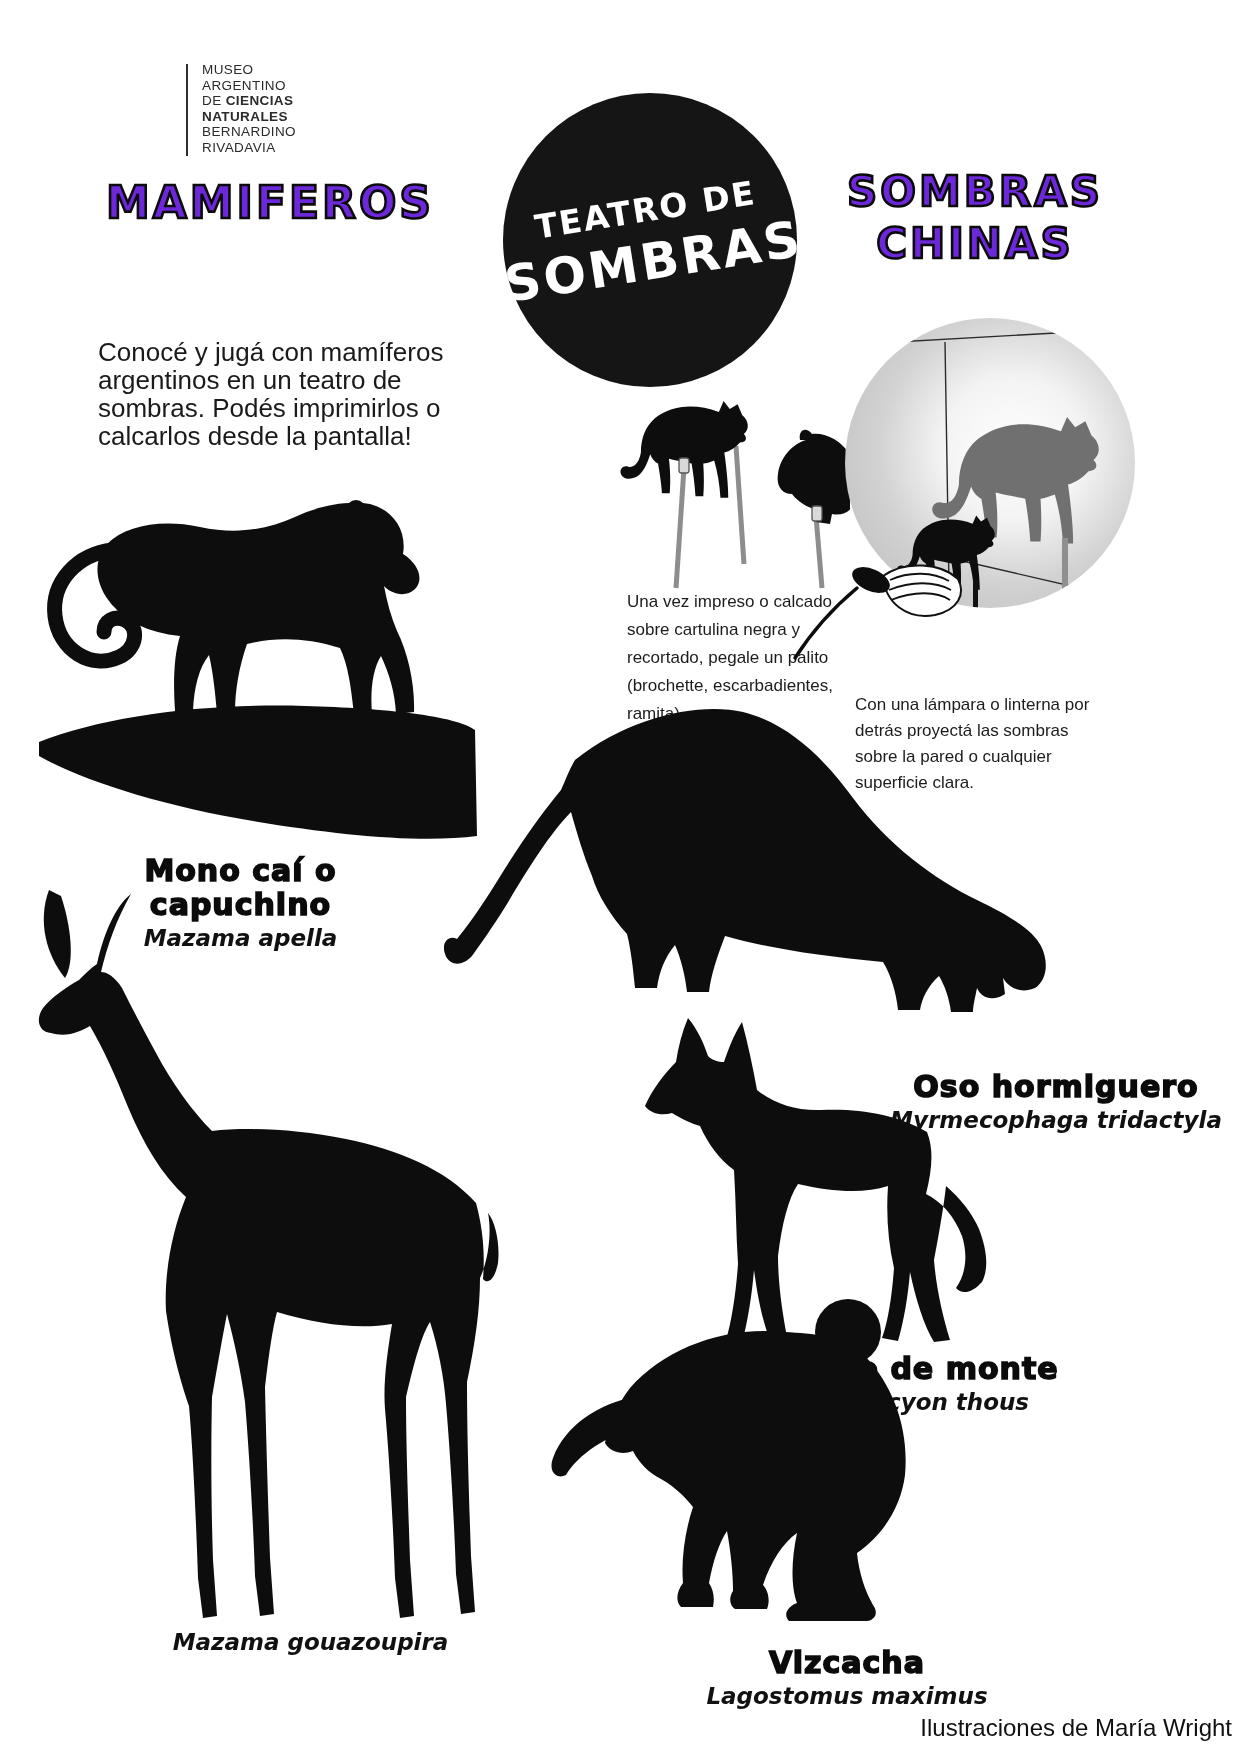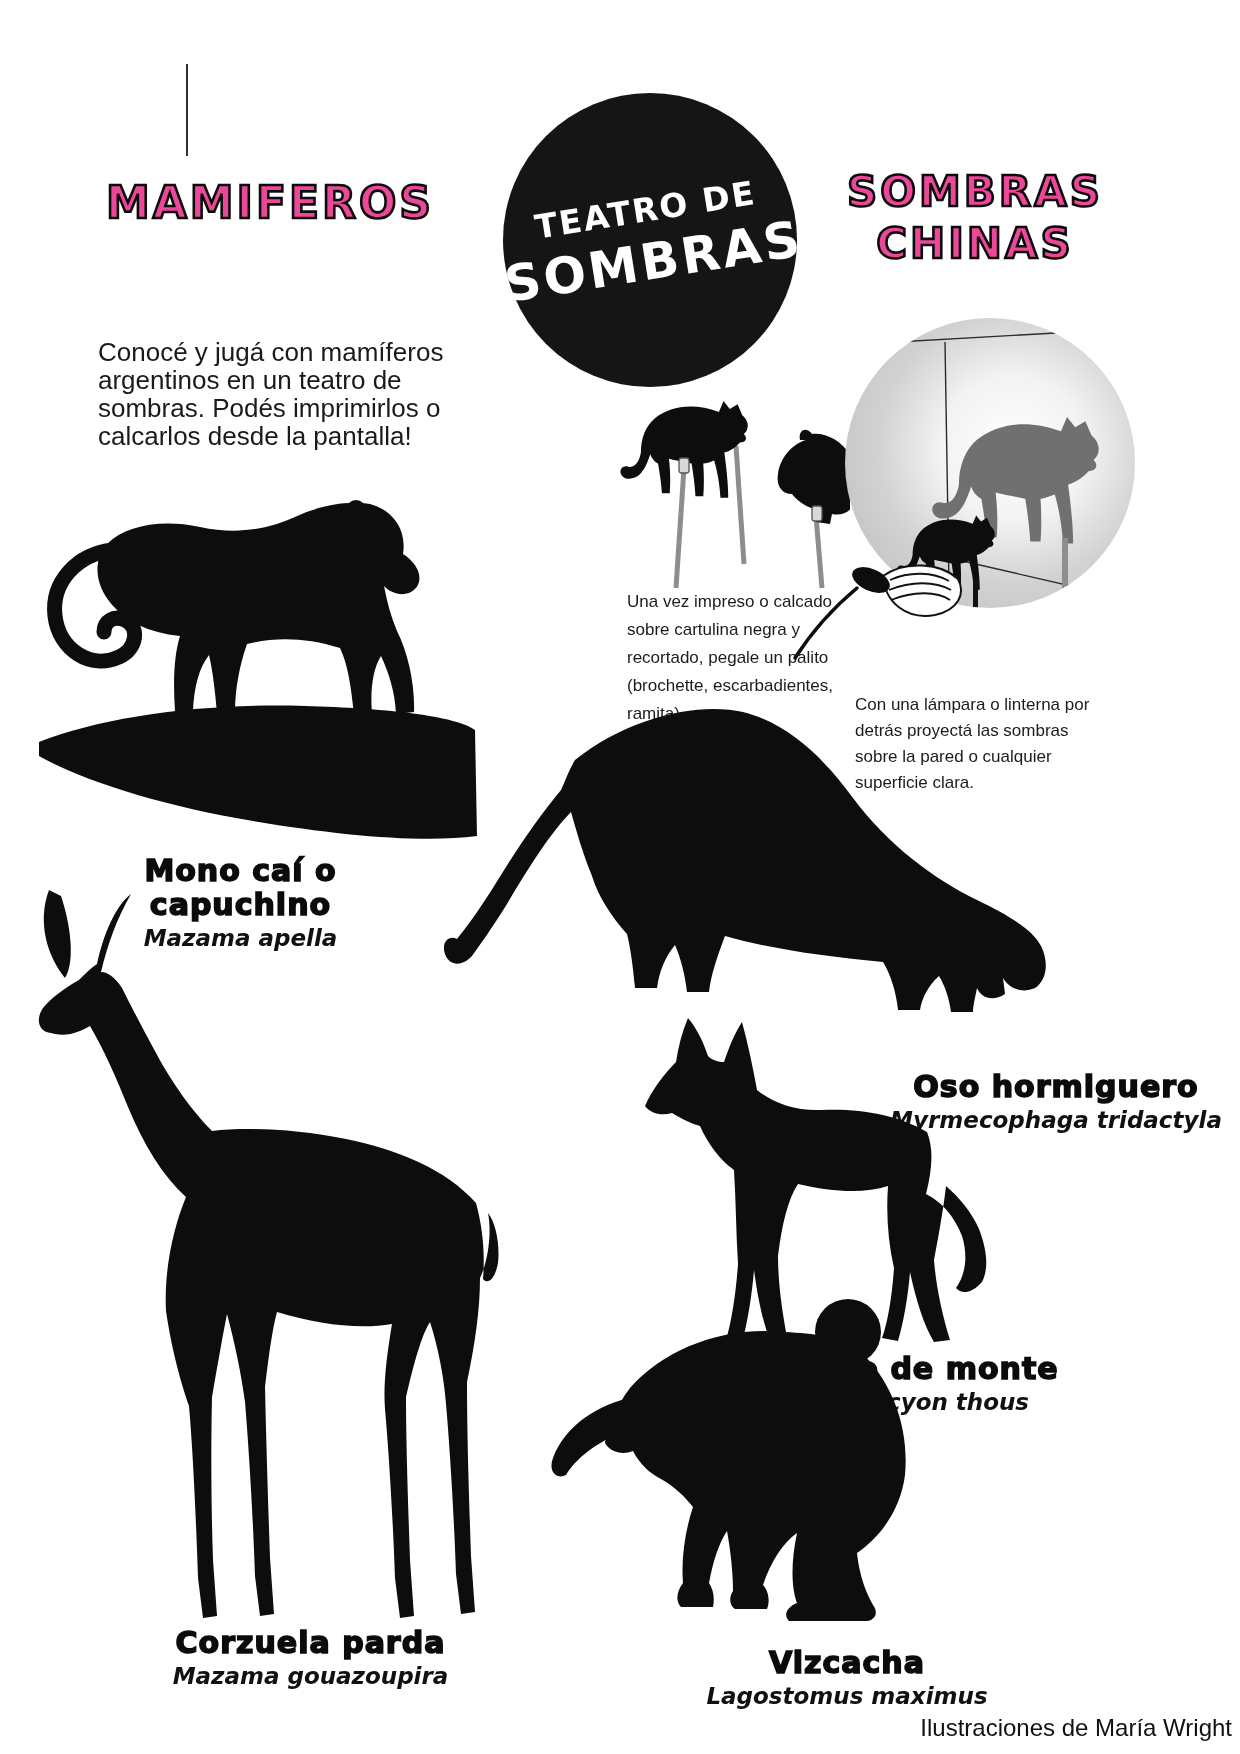--- a/index.html
+++ b/index.html
@@ -10,21 +10,21 @@
   
   .logo{left:60px;top:56px;width:360px;height:112px;}
   .logo-left{position:absolute;left:0;top:0;width:130px;text-align:center;}
   .logo-acronym{font-family:"Liberation Serif",serif;font-size:19px;font-weight:600;letter-spacing:9px;color:#222;}
   .logo-org{font-family:"Liberation Serif",serif;font-size:15px;letter-spacing:4.5px;color:#222;margin-top:2px;}
   .logo-divider{position:absolute;left:126px;top:8px;width:2px;height:92px;background:#2e2e2e;}
   .logo-museum{position:absolute;left:142px;top:6px;font-size:13.5px;line-height:15.5px;letter-spacing:.4px;color:#2b2b2b;}
   .logo-museum .b{font-weight:bold;}
 
   
-  .blob{font-family:"DejaVu Sans",sans-serif;font-weight:900;color:#ec4899;
+  .blob{font-family:"DejaVu Sans",sans-serif;font-weight:900;color:#6d28d9;
         -webkit-text-stroke:2.6px #0b0b0b;text-align:center;}
   .title-left{left:75px;top:176px;width:390px;font-size:44px;line-height:54px;letter-spacing:3px;}
   .title-right{left:790px;top:166px;width:370px;font-size:42px;line-height:52px;letter-spacing:3px;}
 
   
   .badge{left:503px;top:93px;width:294px;height:294px;background:#151515;border-radius:50%;
          display:flex;align-items:center;justify-content:center;}
   .badge-rot{transform:rotate(-9deg);text-align:center;color:#fff;font-family:"DejaVu Sans",sans-serif;}
   .badge-l1{font-size:33px;font-weight:600;letter-spacing:2px;}
   .badge-l2{font-size:50px;font-weight:800;letter-spacing:3px;margin-top:4px;}
@@ -56,20 +56,28 @@
 <body>
 
 <svg width="0" height="0" style="position:absolute" aria-hidden="true">
   <defs>
     <path id="catshape" d="M96,18 L102,4 L110,14 L120,8 L126,22 C134,28 136,40 128,46 C133,51 131,57 123,57 C117,64 110,68 103,70 C106,92 108,112 108,128 L98,128 C97,110 94,94 90,80 C84,82 80,84 76,84 C77,100 77,114 76,126 L66,126 C65,110 63,96 61,84 C50,82 40,80 32,78 C34,96 34,110 33,122 L23,122 C22,108 20,96 18,84 C14,82 10,78 8,72 C4,84 0,94 -8,100 C-18,106 -28,104 -30,96 C-31,90 -26,86 -20,88 C-12,90 -6,82 -4,70 C-4,52 2,36 14,26 C34,10 64,6 96,18 Z"></path>
   </defs>
 </svg>
 
 <div class="abs logo">
   <div class="logo-divider"></div>
+  <div class="logo-museum">
+    <div>MUSEO</div>
+    <div>ARGENTINO</div>
+    <div><span>DE </span><span class="b">CIENCIAS</span></div>
+    <div class="b">NATURALES</div>
+    <div>BERNARDINO</div>
+    <div>RIVADAVIA</div>
+  </div>
 </div>
 
 <div class="abs blob title-left">
   <div>MAMIFEROS</div>
 </div>
 
 <div class="abs badge">
   <div class="badge-rot">
     <div class="badge-l1">TEATRO DE</div>
     <div class="badge-l2">SOMBRAS</div>
@@ -164,21 +172,20 @@
   <div class="sci-name">Cerdocyon thous</div>
 </div>
 
 <svg class="abs" style="left:535px;top:1290px;" width="375" height="342" viewBox="0 0 375 342">
   <circle cx="313" cy="42" r="33" fill="#0d0d0d"></circle>
   <path d="M102,106 C62,114 30,136 18,168 C13,181 21,190 31,185 C43,165 71,145 105,137 Z" fill="#0d0d0d"></path>
   <path d="M250,42 C190,36 130,58 95,98 C82,115 72,136 70,153 C76,163 88,165 98,161 C104,173 114,183 126,189 C140,197 150,207 158,217 C150,241 146,269 148,293 C142,301 140,311 146,317 L178,317 C180,307 178,299 174,293 C178,271 184,253 192,241 C196,263 198,285 198,301 C194,307 194,315 200,319 L232,319 C236,309 232,299 228,295 C236,271 248,253 262,243 C256,271 256,297 262,313 C252,317 248,325 254,331 L330,331 C340,331 344,323 338,315 C330,301 324,283 322,263 C348,245 366,217 370,185 C374,141 360,98 330,66 C306,44 278,44 250,42 Z" fill="#0d0d0d"></path>
 </svg>
 
 <div class="abs animal-cap cap-corzuela">
-  <div class="animal-name">Corzuela parda</div>
   <div class="sci-name">Mazama gouazoupira</div>
 </div>
 
 <div class="abs animal-cap cap-vizcacha">
   <div class="animal-name">Vizcacha</div>
   <div class="sci-name">Lagostomus maximus</div>
 </div>
 
 <div class="abs credit">Ilustraciones de María Wright</div>
 

